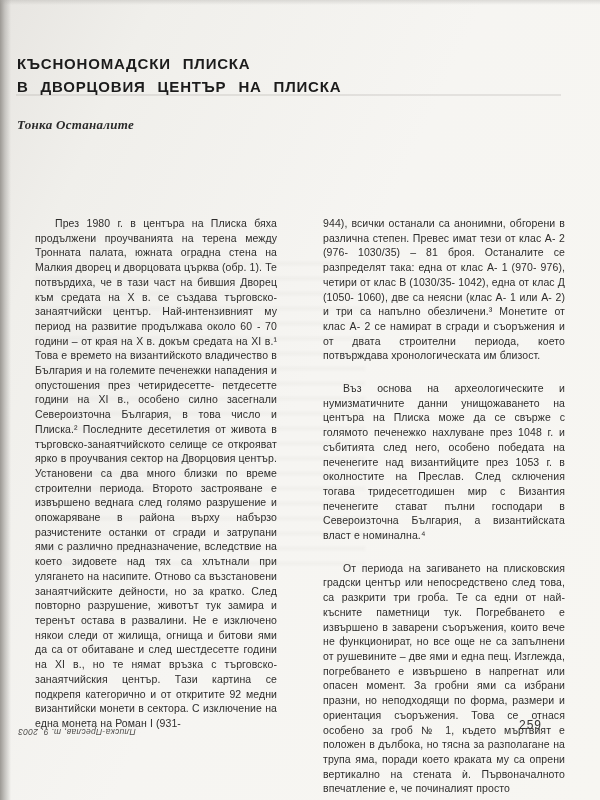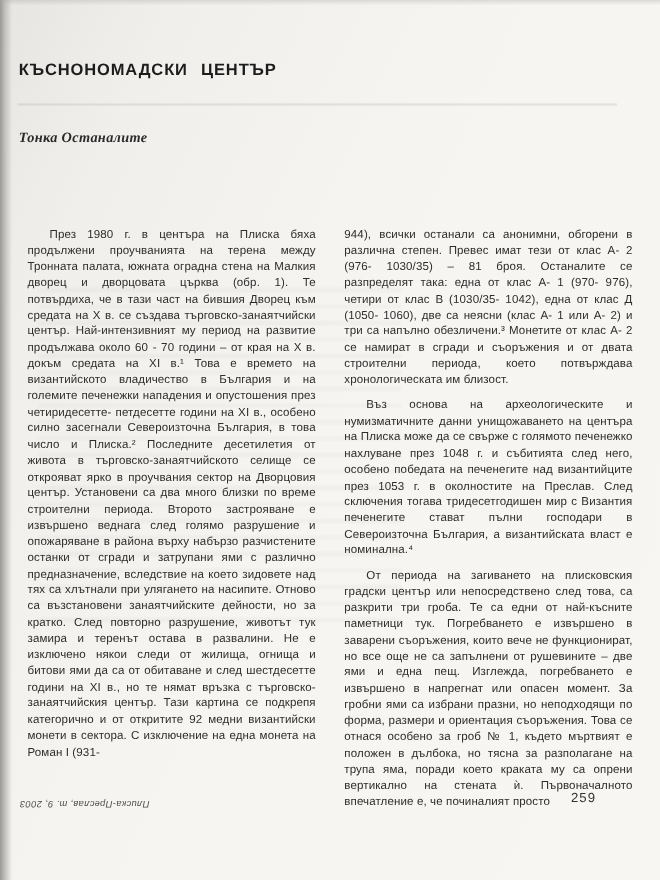--- a/index.html
+++ b/index.html
@@ -78,21 +78,21 @@
   }
   .col {
     flex: 0 0 278px;
     width: 278px;
     color: #2e2d2c;
     font-size: 10.5px;
     line-height: 14.7px;
     text-align: justify;
     letter-spacing: 0.1px;
   }
-  .col p { margin: 8px; }
+  .col p { margin: 18px; }
   .col p.indent { text-indent: 20px; }
   .footer-journal-wrap {
     position: absolute;
     left: 18px; top: 721px;
     width: 120px; height: 14px;
   }
   .footer-journal {
     display: inline-block;
     transform: rotate(180deg);
     font-size: 8.5px;
@@ -113,21 +113,22 @@
 <body>
 
 <div class="scan-page">
 
   <div class="edge-left"></div>
   <div class="edge-top"></div>
   <div class="ghost-rule"></div>
   <div class="ghost-bleed"></div>
 
   <div class="title-block">
-    <div>КЪСНОНОМАДСКИ  ЦЕНТЪР</div>
+    <div>КЪСНОНОМАДСКИ  ПЛИСКА</div>
+    <div>В  ДВОРЦОВИЯ  ЦЕНТЪР  НА  ПЛИСКА</div>
   </div>
 
   <div class="author">Тонка Останалите</div>
 
   <div class="columns">
     <div class="col">
       <p class="indent">През 1980 г. в центъра на Плиска бяха продължени проучванията на терена между Тронната палата, южната оградна стена на Малкия дворец и дворцовата църква (обр. 1). Те потвърдиха, че в тази част на бившия Дворец към средата на X в. се създава търговско-занаятчийски център. Най-интензивният му период на развитие продължава около 60 - 70 години – от края на X в. докъм средата на XI в.¹ Това е времето на византийското владичество в България и на големите печенежки нападения и опустошения през четиридесетте- петдесетте години на XI в., особено силно засегнали Североизточна България, в това число и Плиска.² Последните десетилетия от живота в търговско-занаятчийското селище се открояват ярко в проучвания сектор на Дворцовия център. Установени са два много близки по време строителни периода. Второто застрояване е извършено веднага след голямо разрушение и опожаряване в района върху набързо разчистените останки от сгради и затрупани ями с различно предназначение, вследствие на което зидовете над тях са хлътнали при улягането на насипите. Отново са възстановени занаятчийските дейности, но за кратко. След повторно разрушение, животът тук замира и теренът остава в развалини. Не е изключено някои следи от жилища, огнища и битови ями да са от обитаване и след шестдесетте години на XI в., но те нямат връзка с търговско-занаятчийския център. Тази картина се подкрепя категорично и от откритите 92 медни византийски монети в сектора. С изключение на една монета на Роман I (931-</p>
     </div>
     <div class="col">
       <p>944), всички останали са анонимни, обгорени в различна степен. Превес имат тези от клас А- 2 (976- 1030/35) – 81 броя. Останалите се разпределят така: една от клас А- 1 (970- 976), четири от клас В (1030/35- 1042), една от клас Д (1050- 1060), две са неясни (клас А- 1 или А- 2) и три са напълно обезличени.³ Монетите от клас А- 2 се намират в сгради и съоръжения и от двата строителни периода, което потвърждава хронологическата им близост.</p>

